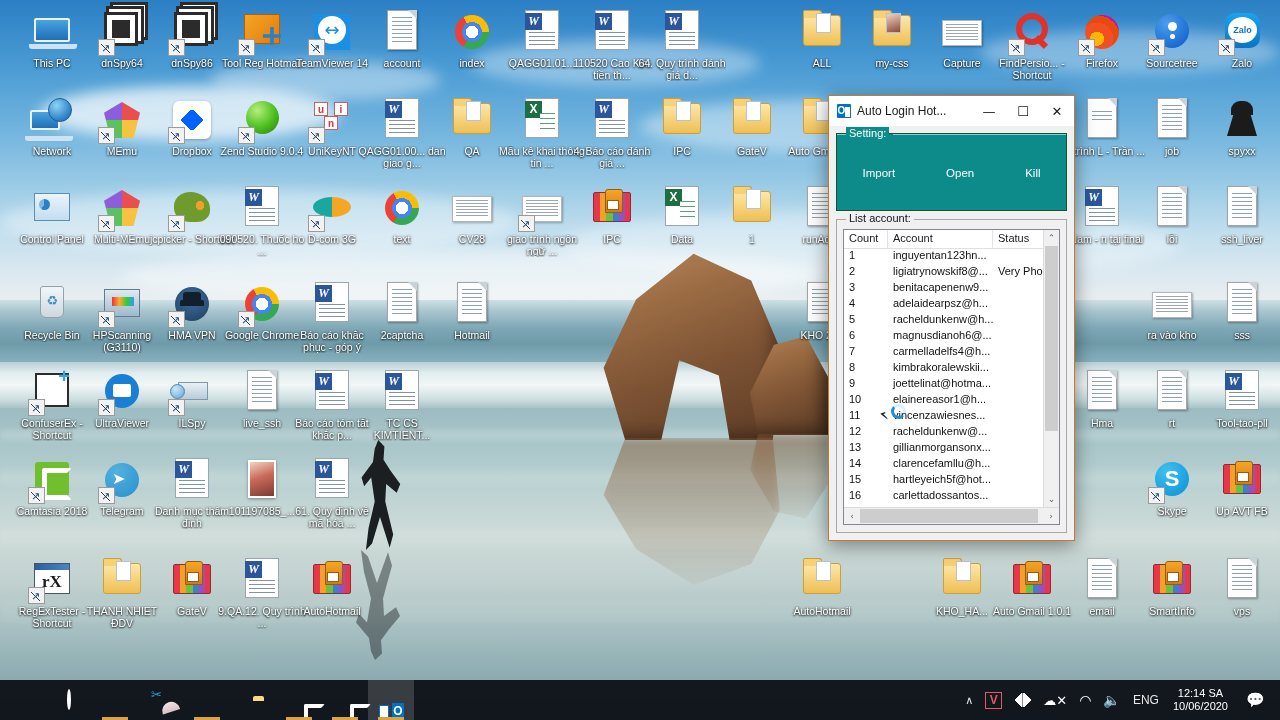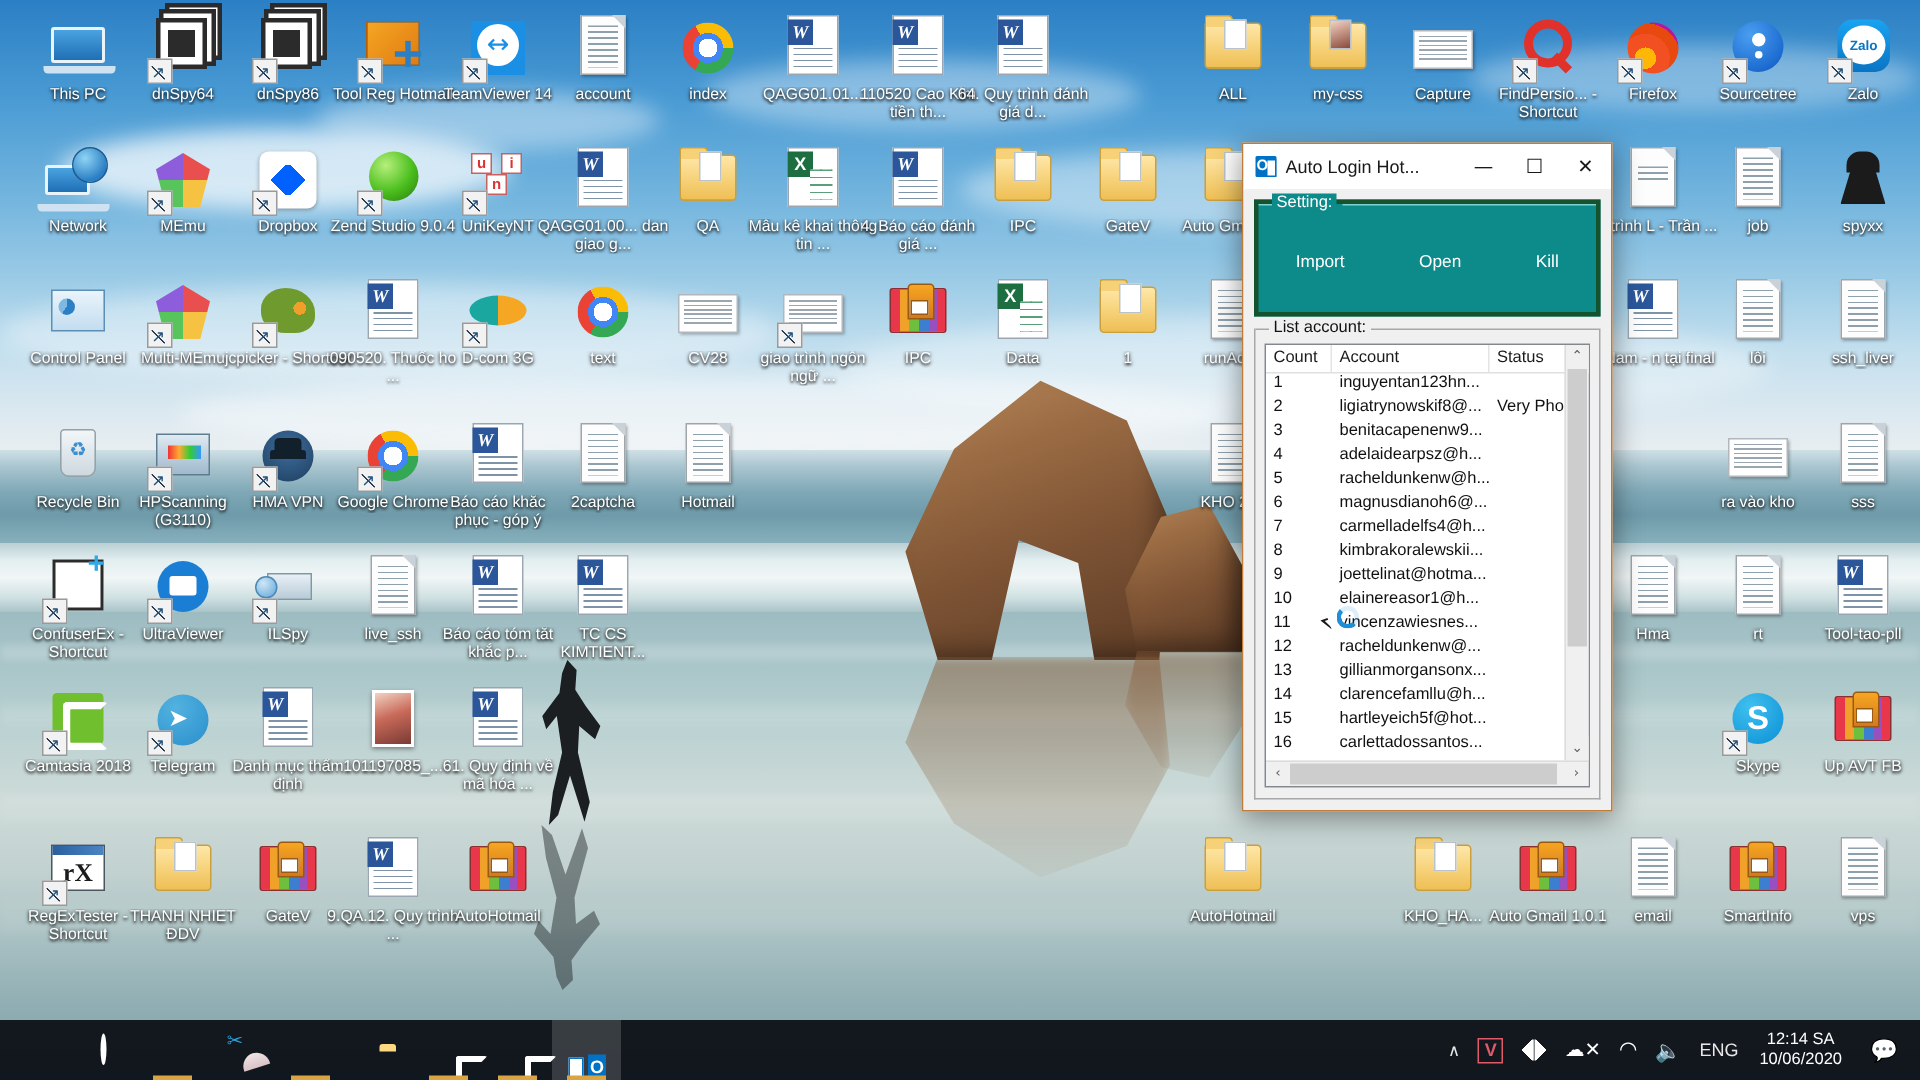--- a/index.html
+++ b/index.html
@@ -657,21 +657,21 @@
     flex: 1 1 auto;
     background: #f0f0f0;
     padding: 6px 7px 7px 7px;
     display: flex; flex-direction: column;
     min-height: 0;
   }
 
   
   #setting-group {
     background: #0d8a8a;
-    border: 3px solid #14532d;
+    border: 1px solid #14532d;
     position: relative;
     height: 78px;
     flex: 0 0 auto;
     margin-bottom: 8px;
   }
   #setting-group .gb-legend {
     position: absolute; left: 9px; top: -1px;
     background: #0d8a8a;
     color: #ffffff;
     font-size: 11px;

